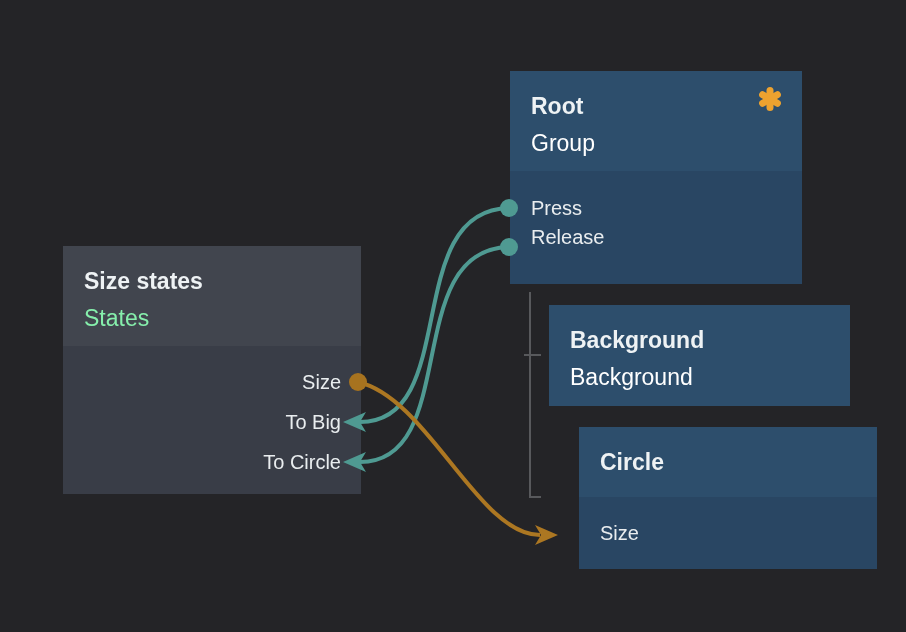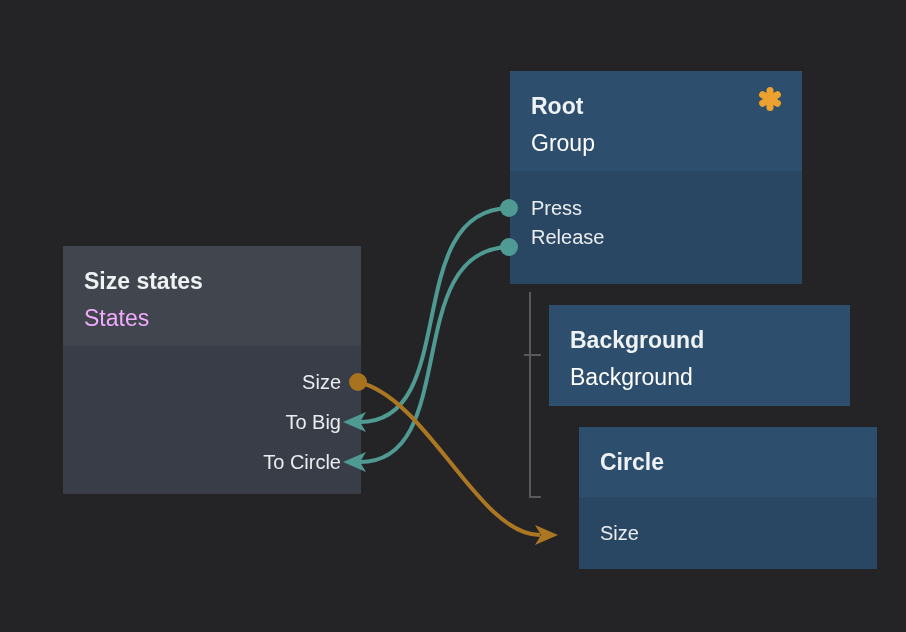--- a/index.html
+++ b/index.html
@@ -19,21 +19,21 @@
   .node.gray .node-body{background:#393d47;}
   .node-title{
     font-size:23px;line-height:28px;font-weight:600;color:#eef2f4;
     white-space:nowrap;
   }
   .node-subtitle{
     font-size:23px;line-height:28px;font-weight:400;margin-top:9px;
     white-space:nowrap;
   }
   .node.blue .node-subtitle{color:#ffffff;}
-  .node.gray .node-subtitle{color:#f0abfc;}
+  .node.gray .node-subtitle{color:#86efac;}
   .port{
     position:absolute;height:24px;line-height:24px;
     font-size:20px;color:#e9edef;white-space:nowrap;
   }
   .port.in-left,.port.out-left{left:21px;}
   .port.right{right:20px;text-align:right;}
   .badge{position:absolute;top:16px;right:20px;width:24px;height:24px;}
   svg.wires{position:absolute;left:0;top:0;pointer-events:none;}
   .wire{fill:none;stroke-width:4;}
   .wire.teal{stroke:#4f9a92;}

